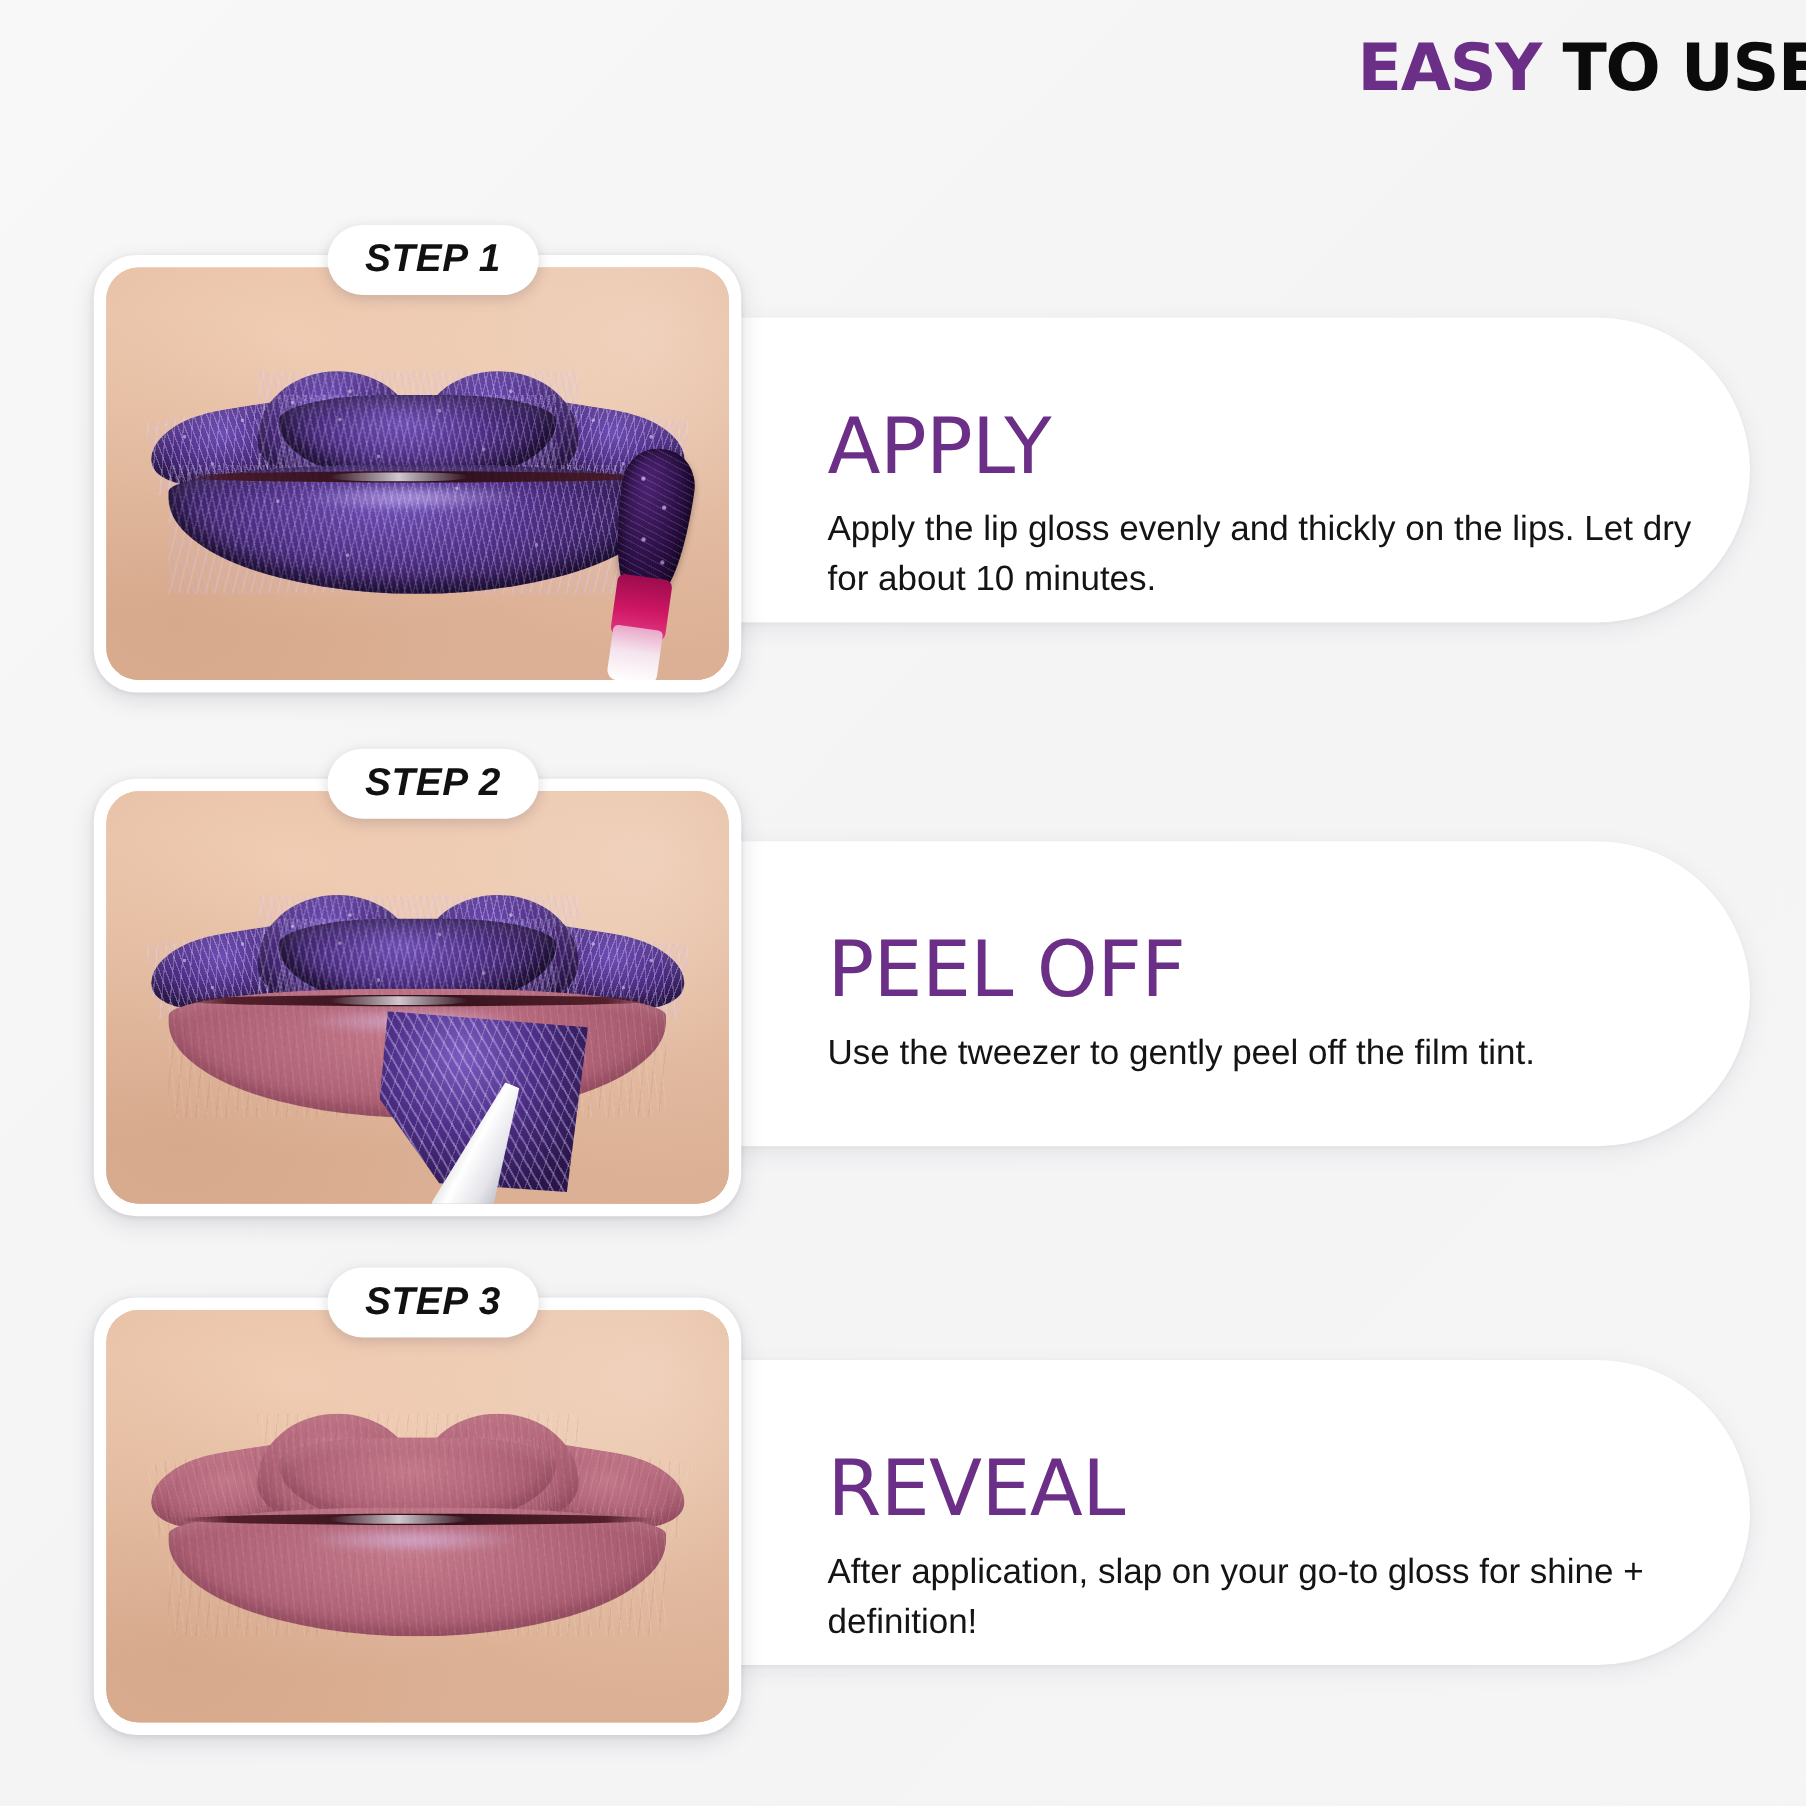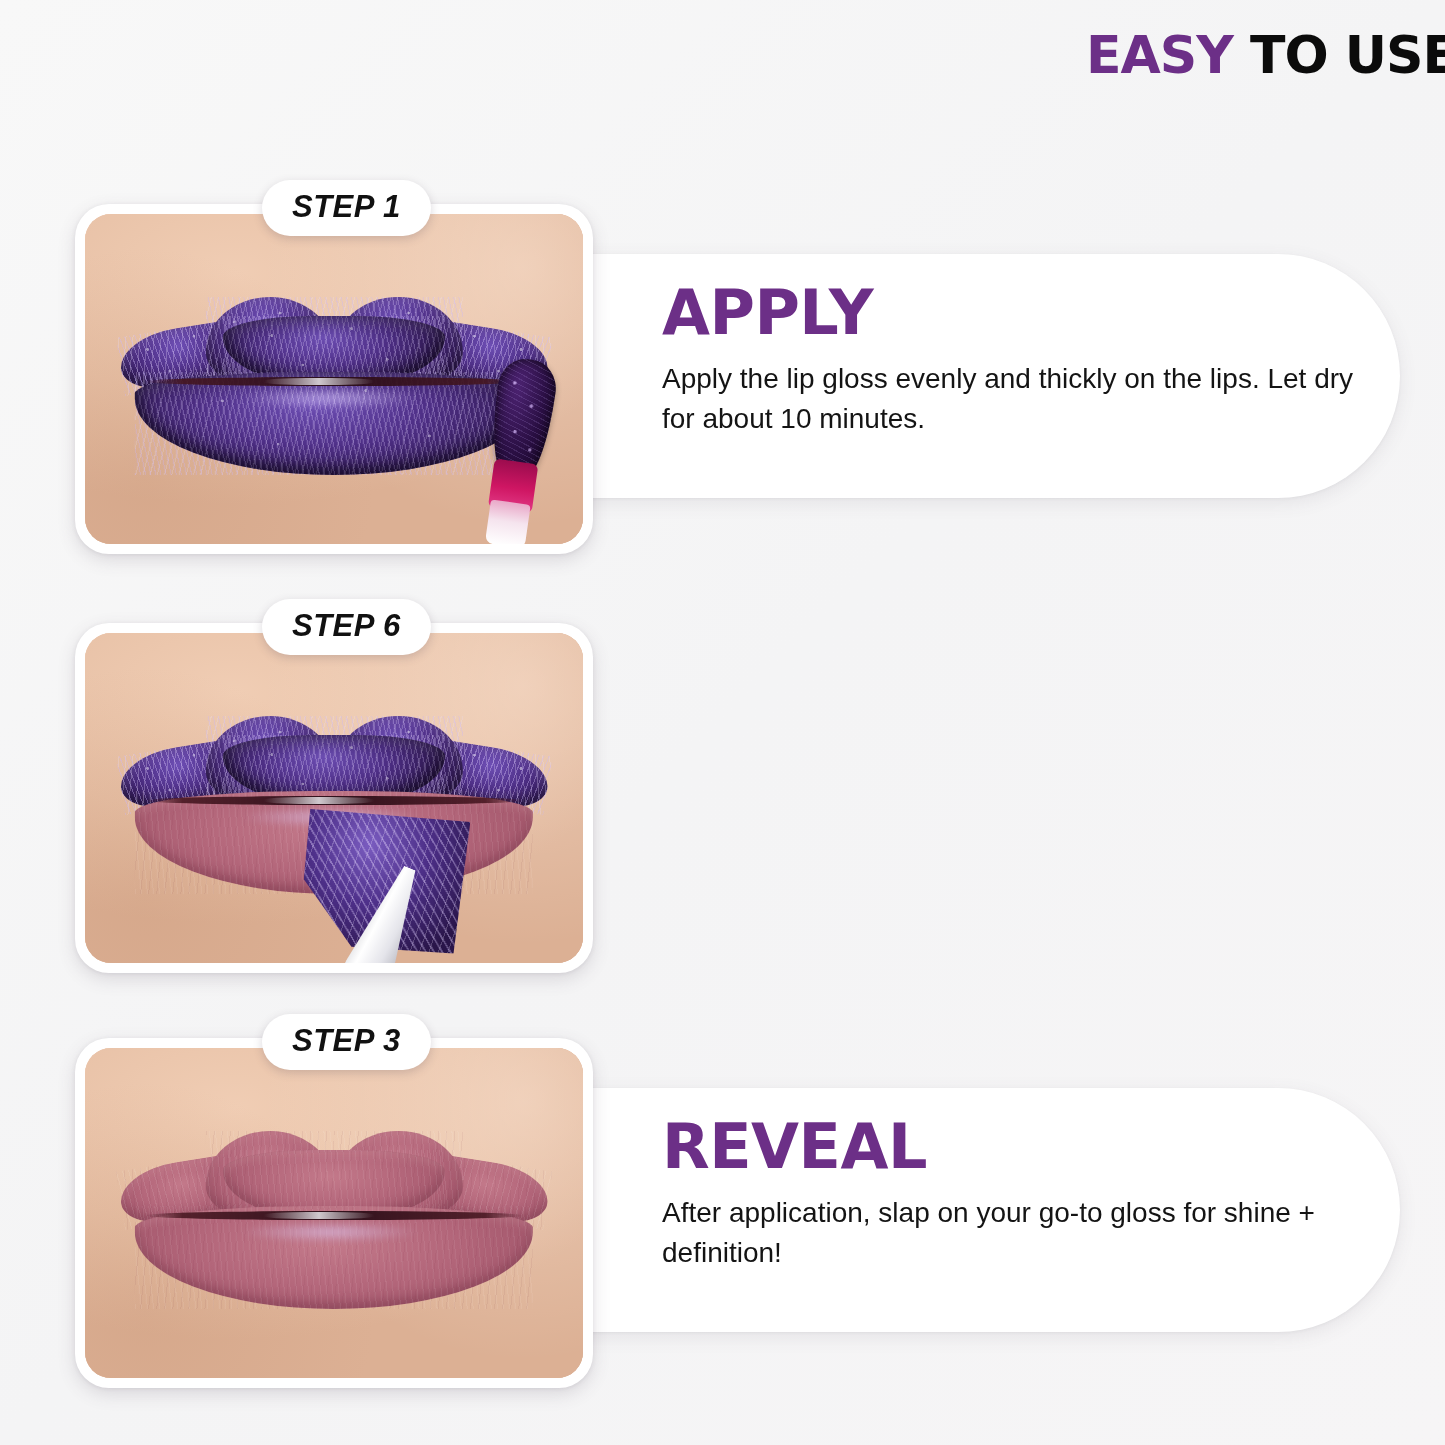--- a/index.html
+++ b/index.html
@@ -63,25 +63,26 @@
   }
   .text-card-inner {
     position: absolute;
     left: 352px;
     top: 24px;
     width: 720px;
   }
   .card-heading {
     font-family: "DejaVu Sans", sans-serif;
     font-size: 62px;
-    font-weight: 700;
+    font-weight: 400;
     letter-spacing: -0.5px;
     color: #6c2f87;
     line-height: 1.12;
     white-space: nowrap;
+    margin-top: 44px;
   }
   .card-body {
     margin-top: 12px;
     font-size: 28px;
     line-height: 1.42;
     color: #141414;
     font-family: "Liberation Sans", sans-serif;
     font-weight: 400;
     max-width: 706px;
   }
@@ -423,20 +424,26 @@
           <div class="handle"></div>
         </div>
       </div>
     </div>
 
     <div class="step-badge">STEP 1</div>
   </div>
 
   <div class="step" id="step-2">
 
+    <div class="text-card">
+      <div class="text-card-inner">
+        <div class="card-heading">PEEL OFF</div>
+        <div class="card-body">Use the tweezer to gently peel off the film tint.</div>
+      </div>
+    </div>
 
     <div class="photo-frame">
       <div class="photo">
         <div class="skin"></div>
         <div class="lips">
           <div class="lip-upper">
             <div class="wing l purple-paint">
                 <span class="glitter"></span>
               </div>
             <div class="wing r purple-paint">
@@ -458,21 +465,21 @@
             <span class="gloss-hi"></span>
           </div>
           <div class="mouth-line"></div>
           <div class="teeth"></div>
         </div>
         <div class="peel-flap"></div>
         <div class="tweezer"></div>
       </div>
     </div>
 
-    <div class="step-badge">STEP 6</div>
+    <div class="step-badge">STEP 2</div>
   </div>
 
   <div class="step" id="step-3">
 
     <div class="text-card">
       <div class="text-card-inner">
         <div class="card-heading">REVEAL</div>
         <div class="card-body">After application, slap on your go-to gloss for shine + definition!</div>
       </div>
     </div>

